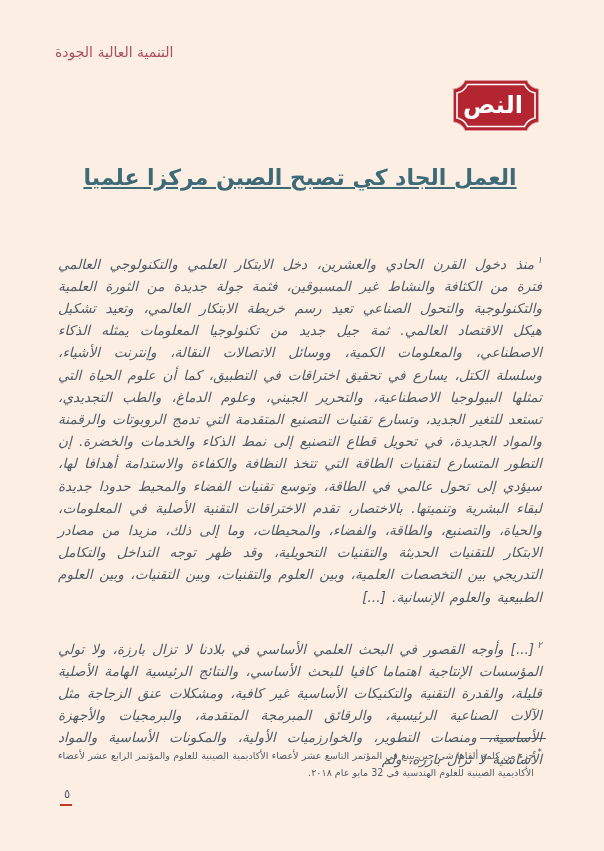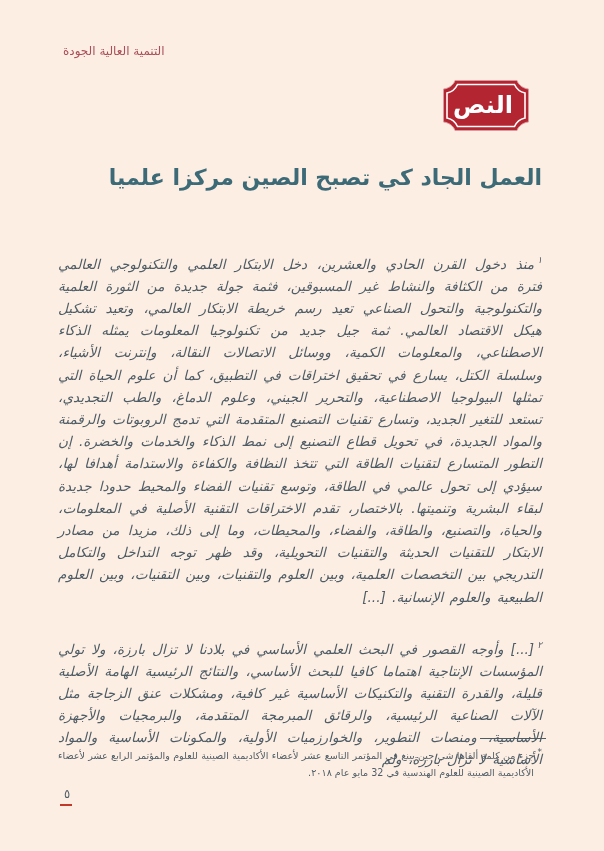--- a/index.html
+++ b/index.html
@@ -14,30 +14,29 @@
     position: relative;
     width: 604px;
     height: 851px;
     background: #fdeee3;
     direction: rtl;
   }
   .running-header {
     position: absolute;
     top: 44px;
     left: 55px;
-    font-size: 12px;
+    font-size: 14px;
     color: #a94f5a;
     direction: rtl;
     white-space: nowrap;
-    margin-left: 8px;
   }
   .badge {
     position: absolute;
     top: 79px;
-    right: 74px;
+    right: 64px;
     width: 88px;
     height: 53px;
   }
   .badge svg { position: absolute; top: 0; right: 0; }
   .badge-label {
     position: absolute;
     top: 50%;
     left: 0;
     width: 100%;
     transform: translateY(-54%);
@@ -47,26 +46,27 @@
     font-weight: bold;
     letter-spacing: 0.5px;
     padding-right: 6px;
     box-sizing: border-box;
   }
   .title {
     position: absolute;
     top: 158px;
     right: 62px;
     left: 58px;
-    text-align: right;
+    text-align: center;
     color: #3c6a77;
     font-size: 22px;
     font-weight: bold;
     line-height: 40px;
     direction: rtl;
+    text-decoration: underline;
   }
   .title .fn-mark {
     font-size: 13px;
     vertical-align: super;
     font-weight: bold;
   }
   .body-text {
     position: absolute;
     top: 249px;
     right: 62px;

